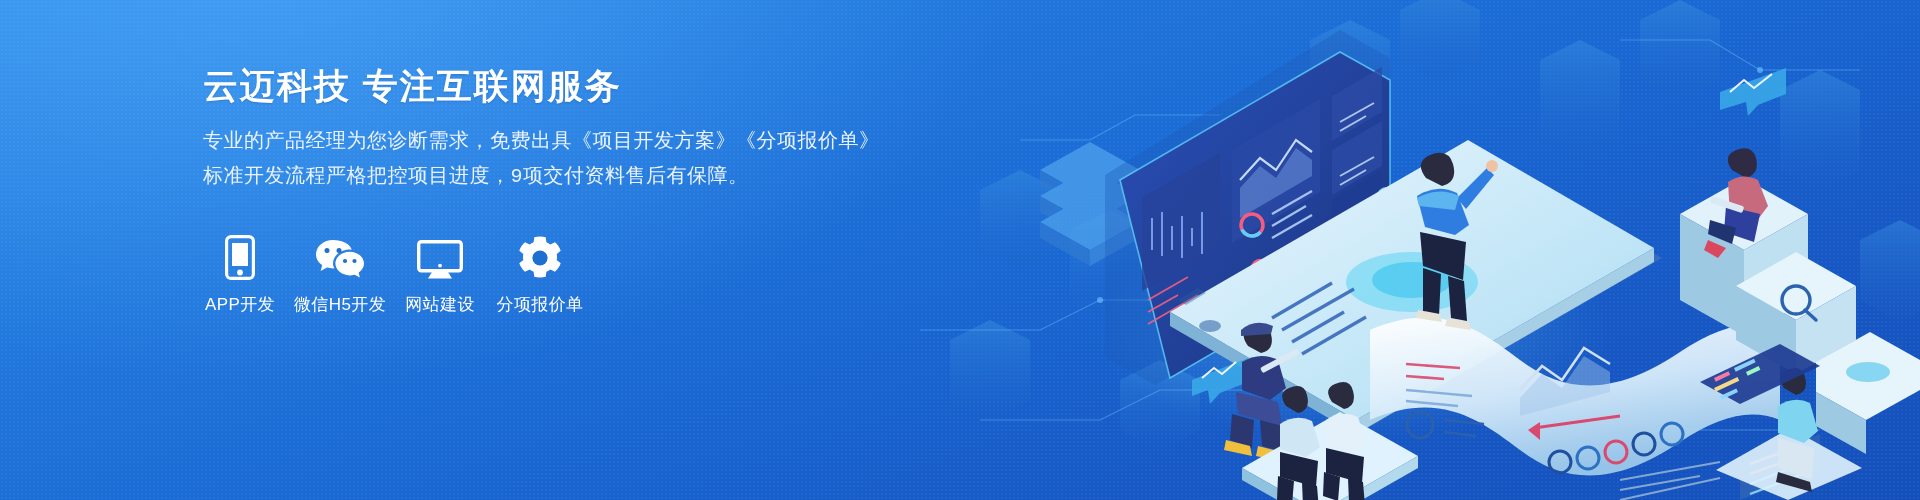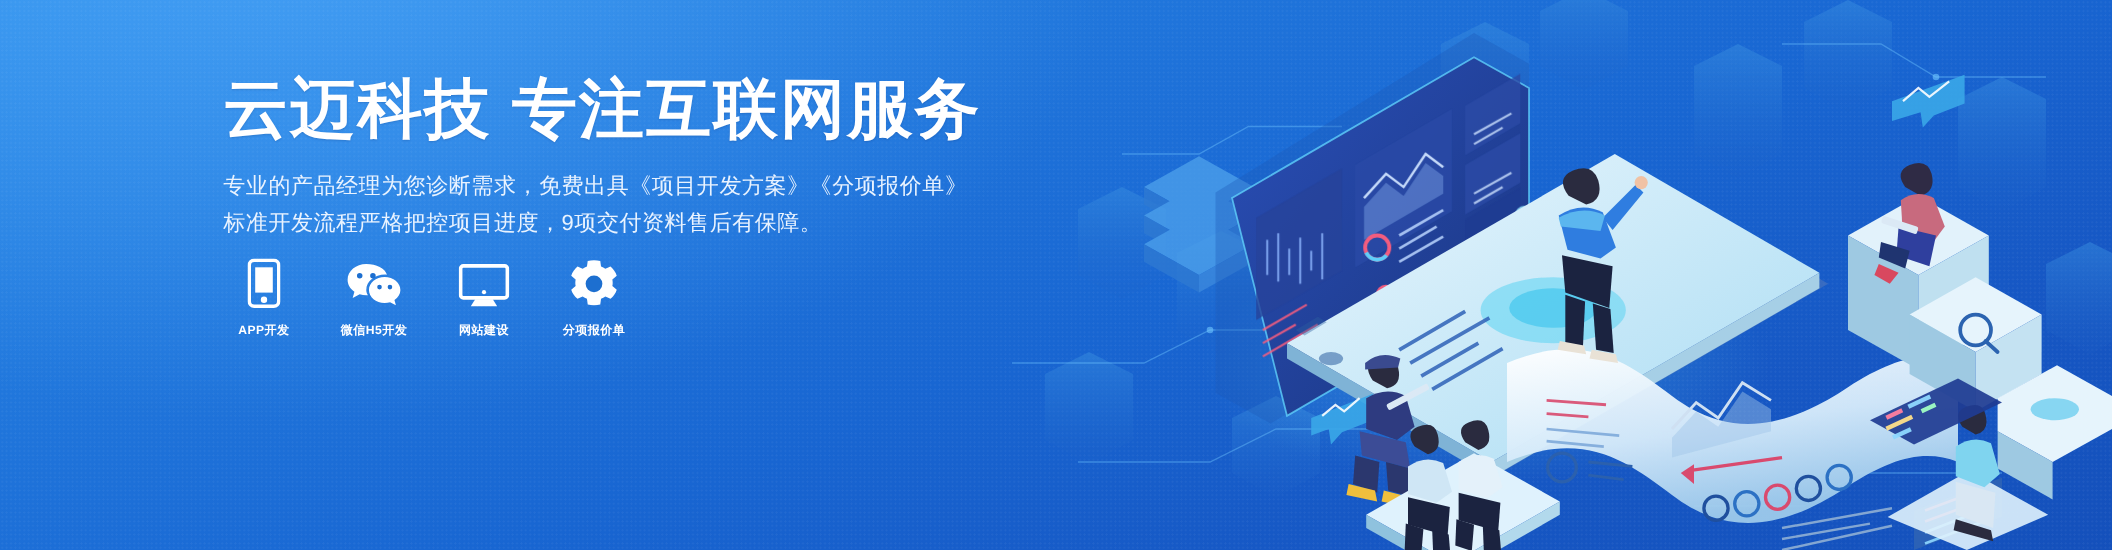--- a/index.html
+++ b/index.html
@@ -32,34 +32,35 @@
 
   
   .copy {
     position: absolute;
     left: 203px;
     top: 66px;
     width: 700px;
   }
   .headline {
     color: #ffffff;
-    font-size: 59px;
+    font-size: 35px;
     font-weight: bold;
     letter-spacing: 2px;
     line-height: 1.12;
     margin: 0 0 20px 0;
     white-space: nowrap;
     text-shadow: 0 1px 2px rgba(0,30,90,0.18);
   }
   .sub-line {
     color: #e9f3ff;
     font-size: 20px;
     line-height: 1.72;
     letter-spacing: 0.5px;
     white-space: nowrap;
+    font-family: Liberation Mono, monospace;
   }
 
   
   .services {
     position: absolute;
     left: 203px;
     top: 232px;
     display: flex;
     align-items: flex-end;
     gap: 26px;
@@ -74,24 +75,24 @@
   .service .glyph {
     height: 48px;
     display: flex;
     align-items: flex-end;
     justify-content: center;
     margin-bottom: 13px;
   }
   .service .glyph svg { display: block; }
   .service-label {
     color: #ffffff;
-    font-size: 11px;
+    font-size: 17px;
     letter-spacing: 0.4px;
     white-space: nowrap;
-    font-weight: bold;
+    font-weight: normal;
   }
 
   
   .illustration {
     position: absolute;
     right: 0;
     top: 0;
     width: 1000px;
     height: 500px;
   }

